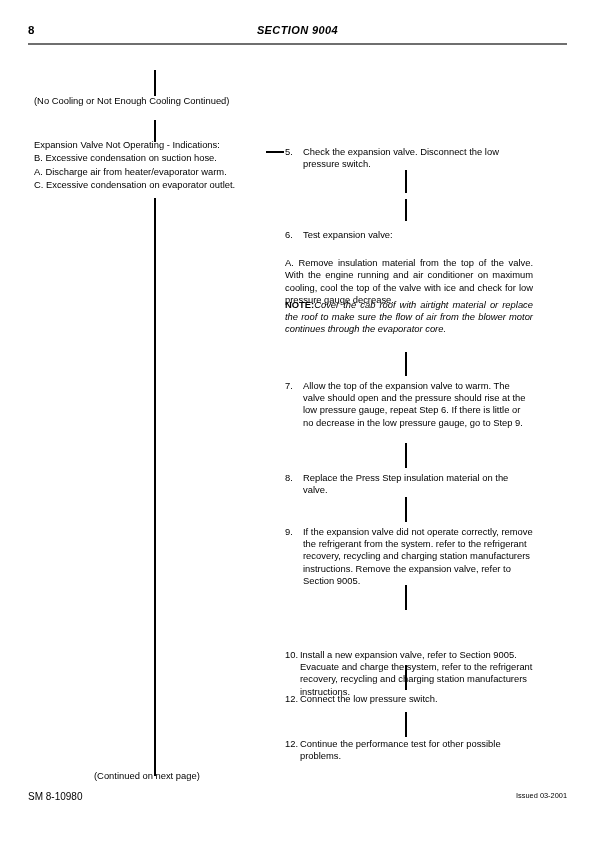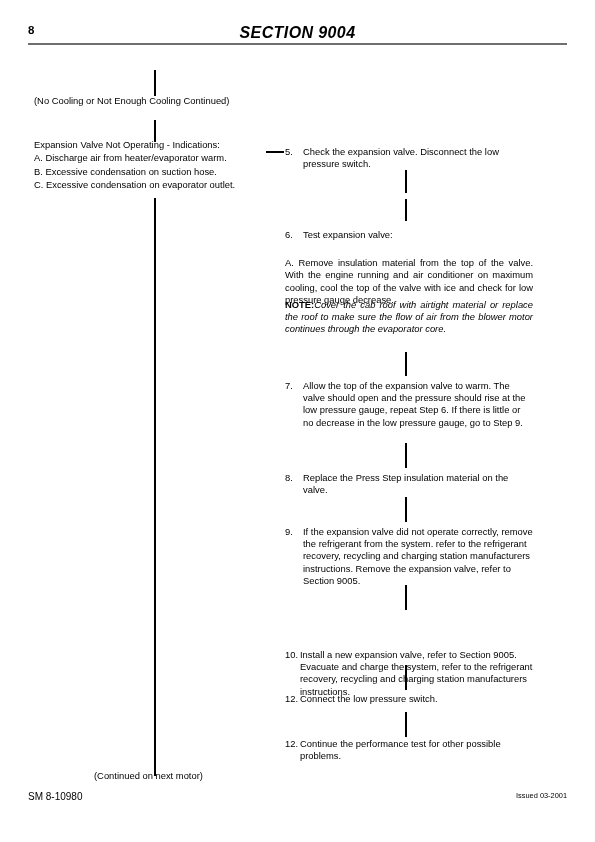--- a/index.html
+++ b/index.html
@@ -37,21 +37,21 @@
     font-size: 11.5px;
     font-weight: bold;
     letter-spacing: 0.2px;
   }
   .section-title {
     position: absolute;
     left: 0;
     top: 0;
     width: 539px;
     text-align: center;
-    font-size: 16px;
+    font-size: 11px;
     font-style: italic;
     font-weight: bold;
     letter-spacing: 0.4px;
   }
   .header-rule {
     position: absolute;
     left: 0;
     top: 19px;
     width: 539px;
     height: 1.6px;
@@ -183,22 +183,22 @@
   <div class="vline" style="left:405px; top:585px; height:25px;"></div>
   <div class="vline" style="left:405px; top:665px; height:25px;"></div>
   <div class="vline" style="left:405px; top:712px; height:25px;"></div>
 
   <div class="left-col block-text" id="left-continued">
     <div>(No Cooling or Not Enough Cooling Continued)</div>
   </div>
 
   <div class="left-col block-text" id="left-indications">
     <div>Expansion Valve Not Operating - Indications:</div>
+    <div>B. Excessive condensation on suction hose.</div>
     <div>A. Discharge air from heater/evaporator warm.</div>
-    <div>B. Excessive condensation on suction hose.</div>
     <div>C. Excessive condensation on evaporator outlet.</div>
   </div>
 
   <div class="right-col step" id="step-5" style="top:146px;">
     <div class="step-row">
       <span class="step-num wide">5.</span>
       <span class="step-body">Check the expansion valve. Disconnect the low pressure switch.</span>
     </div>
   </div>
 
@@ -249,20 +249,20 @@
     </div>
   </div>
 
   <div class="right-col step" id="step-12" style="top:738px;">
     <div class="step-row">
       <span class="step-num tight">12.</span>
       <span class="step-body">Continue the performance test for other possible problems.</span>
     </div>
   </div>
 
-  <div class="continued-next">(Continued on next motor)</div>
+  <div class="continued-next">(Continued on next page)</div>
 
   <div class="footer">
     <div class="footer-left">SM 8-10980</div>
     <div class="footer-right">Issued 03-2001</div>
   </div>
 
 </div>
 
 </body></html>

